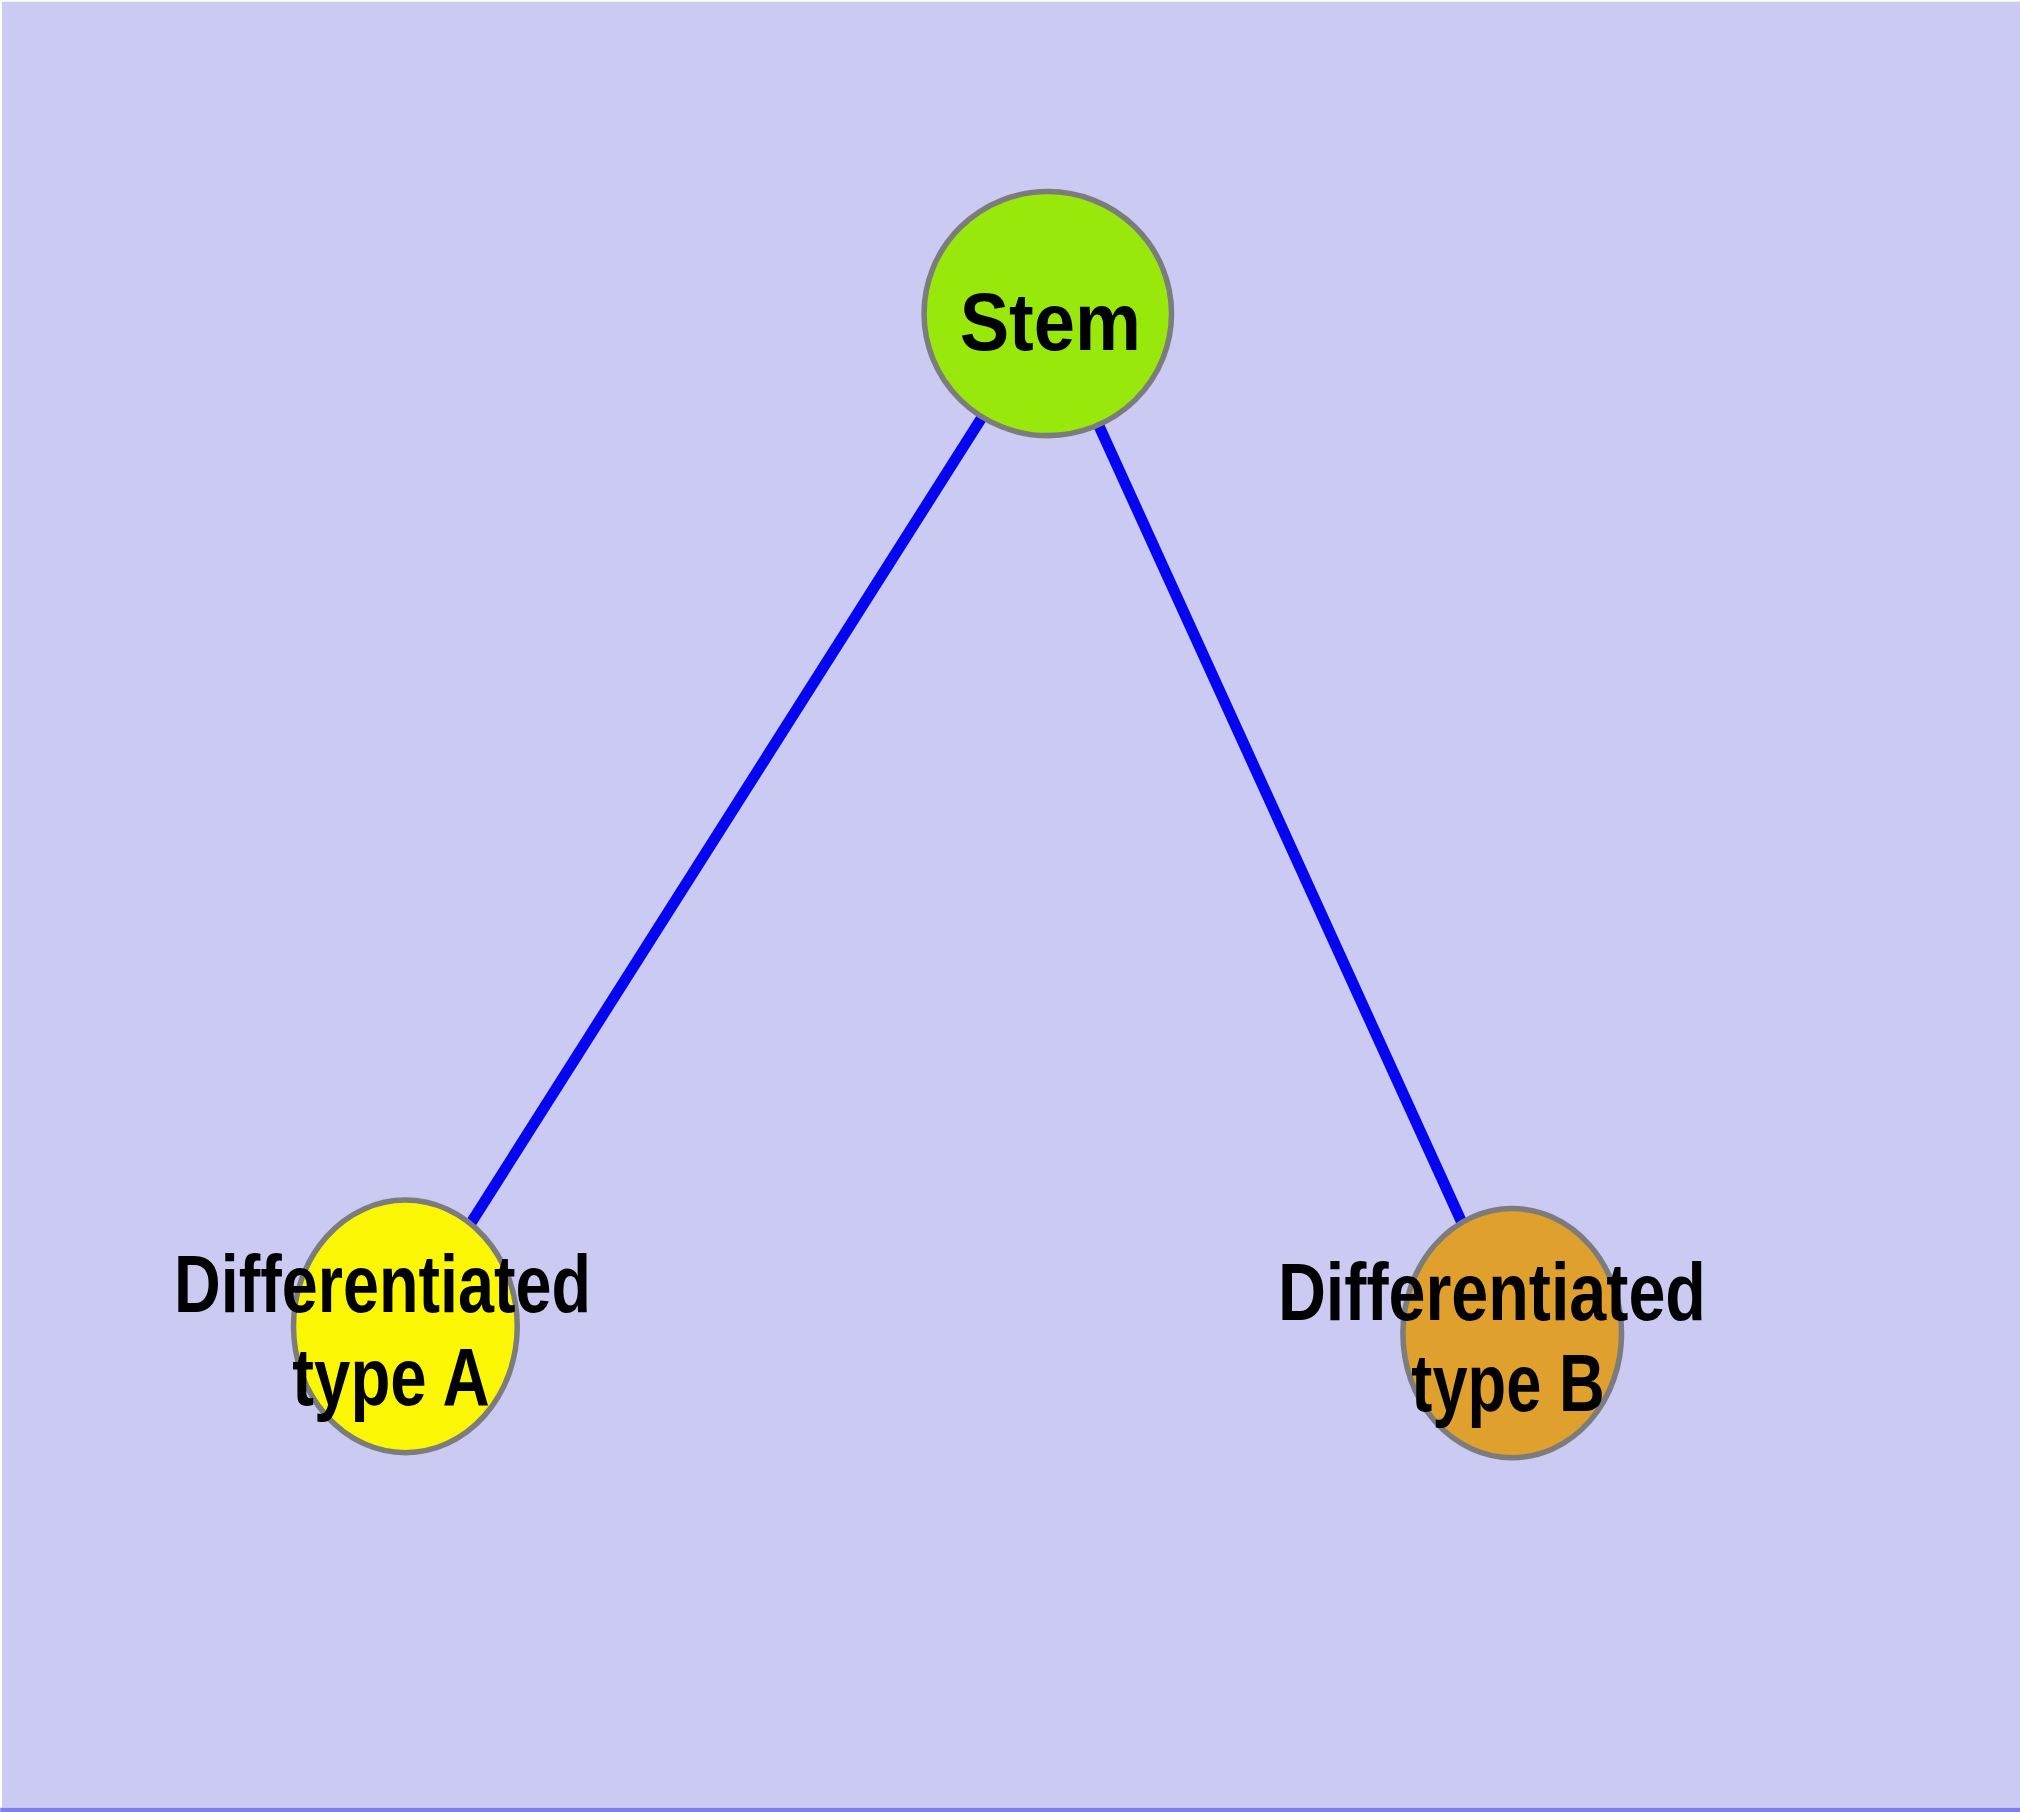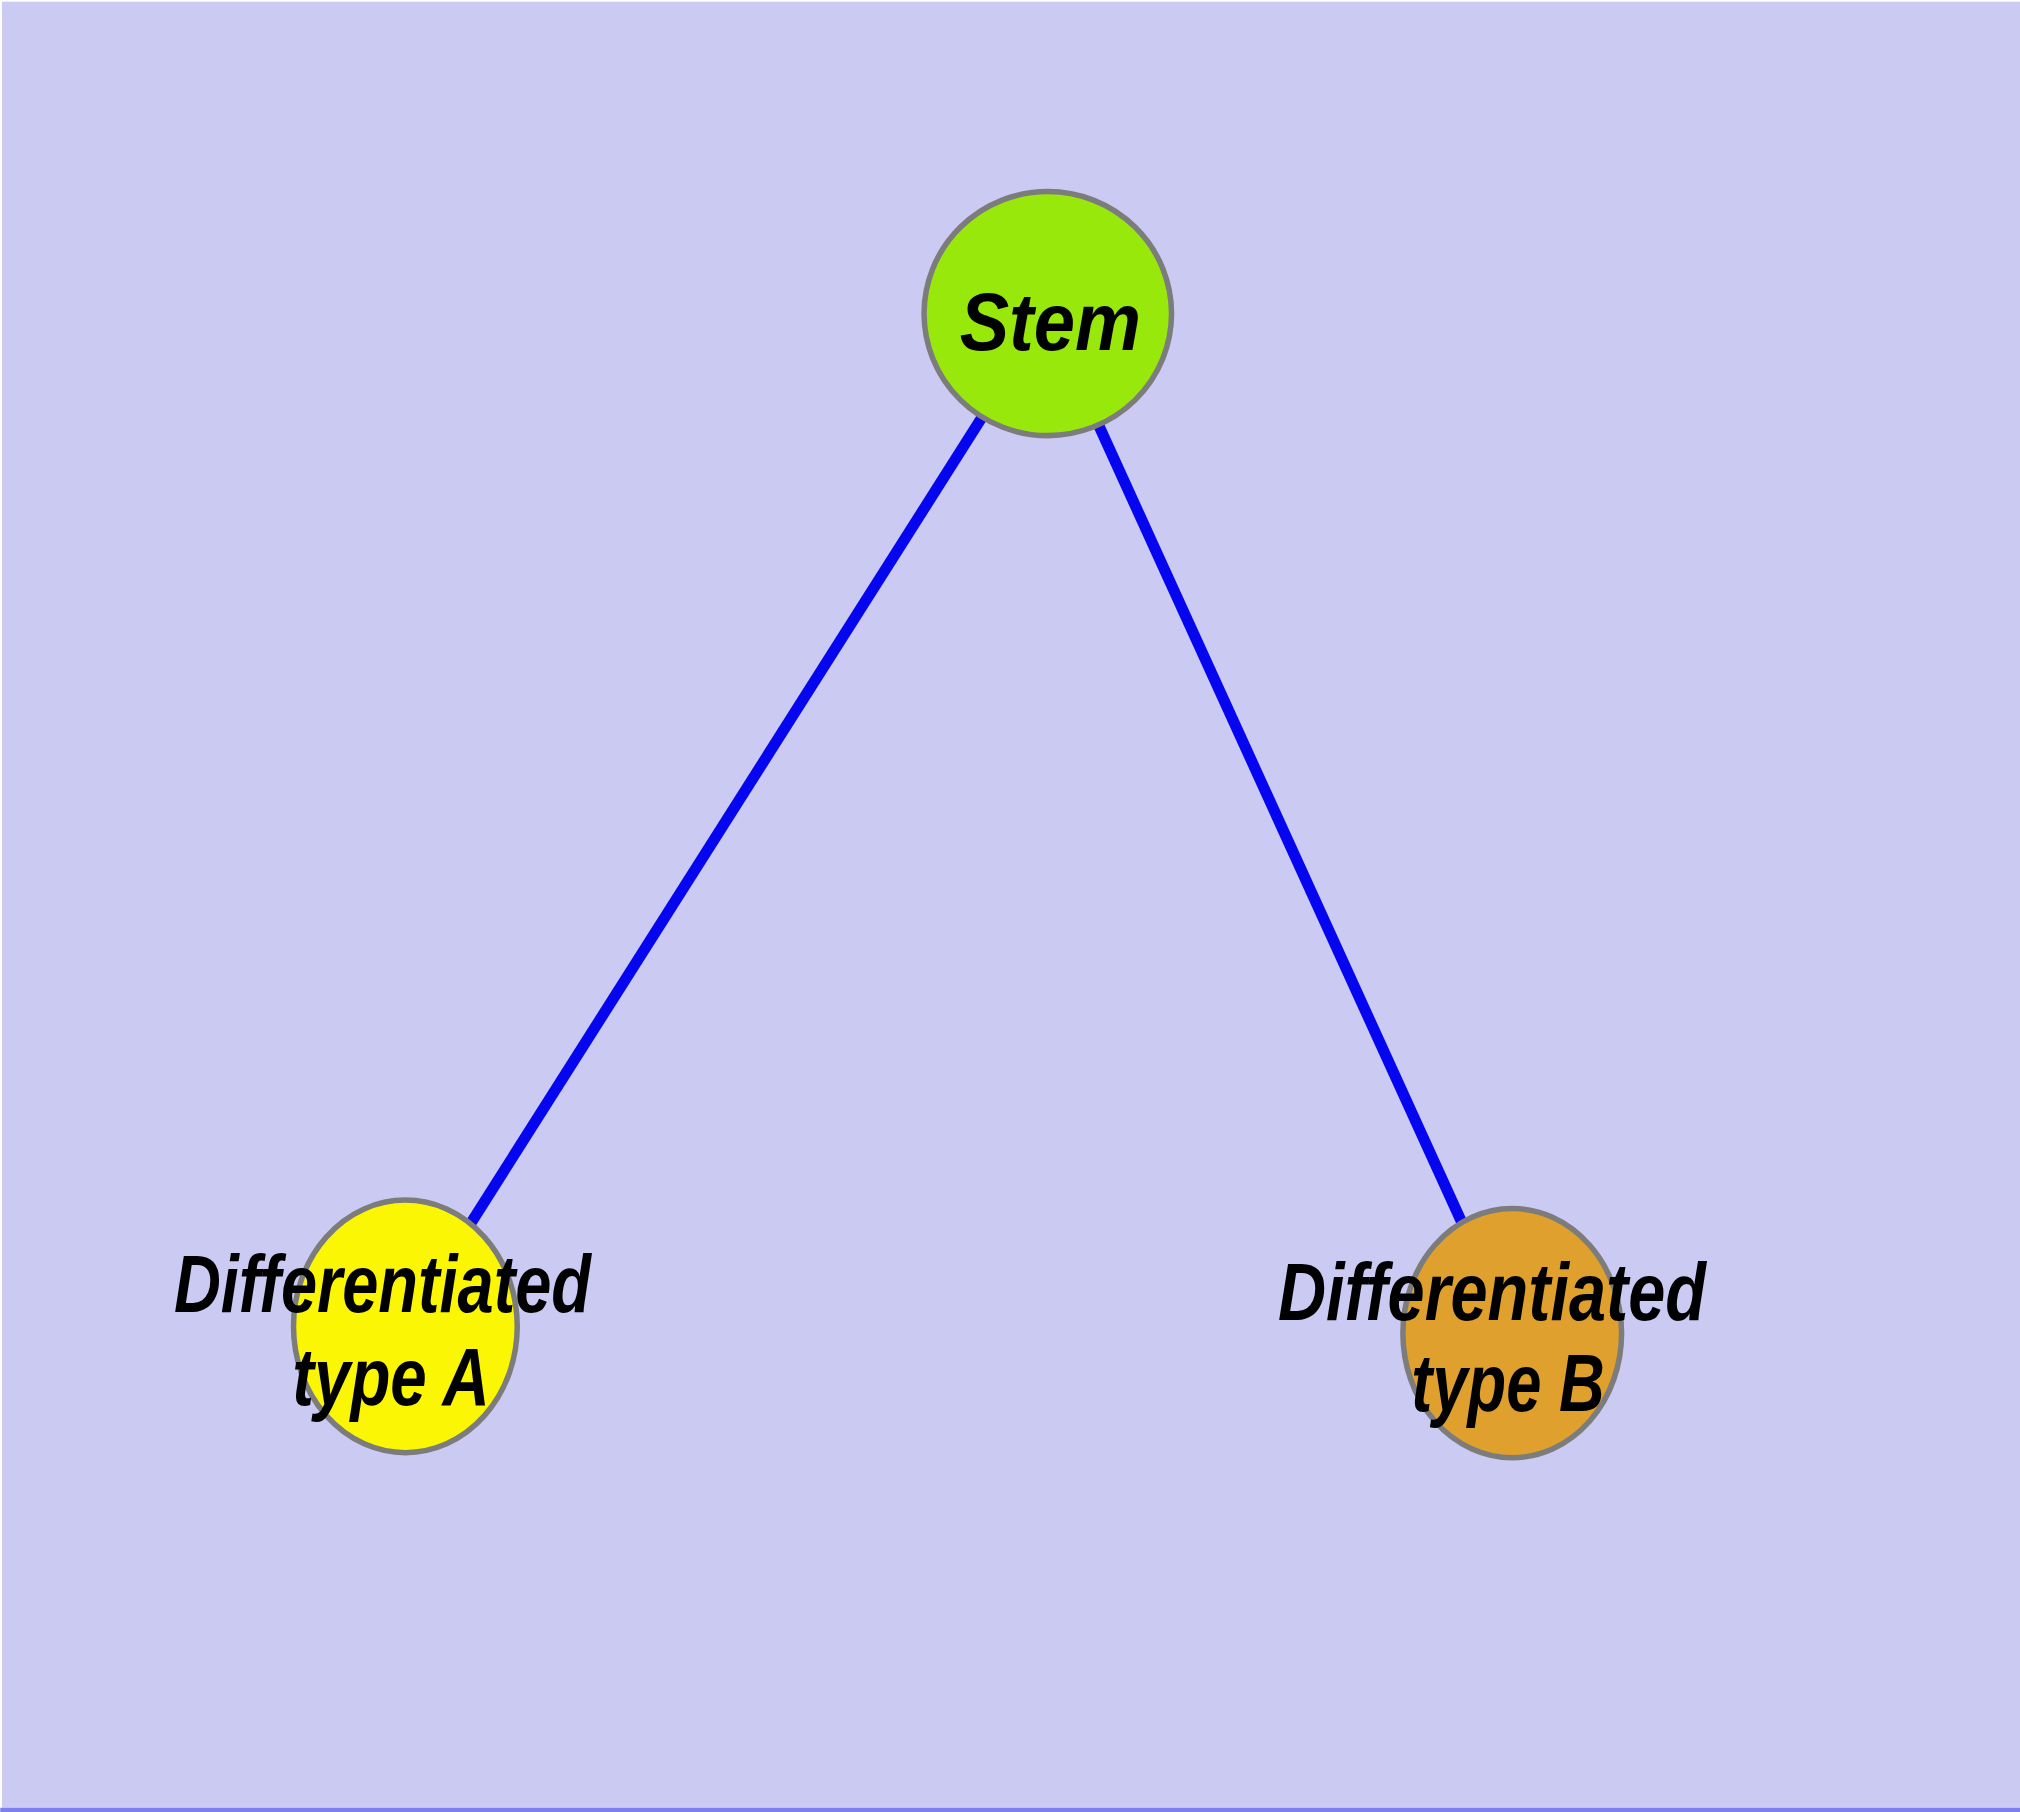--- a/index.html
+++ b/index.html
@@ -2,21 +2,21 @@
 <html style="font-size:13.6px"><head>
 <meta charset="utf-8">
 <style>
   html, body { margin: 0; padding: 0; }
   body {
     width: 2021px;
     height: 1812px;
     background: #ffffff;
     font-family: "Liberation Sans", sans-serif;
   }
-  .viewport { position: relative; width: 2021px; height: 1508px; font-style: italic; }
+  .viewport { position: relative; width: 2021px; height: 1508px; }
   svg { display: block; width: 2021px; height: 1812px; }
   .edge  { stroke-width: 13; fill: none; }
   .node  { stroke-width: 6.5; }
   .label {
     font-family: "Liberation Sans", sans-serif;
     font-weight: bold;
     font-size: 96px;
     text-anchor: middle;
   }
 </style>

